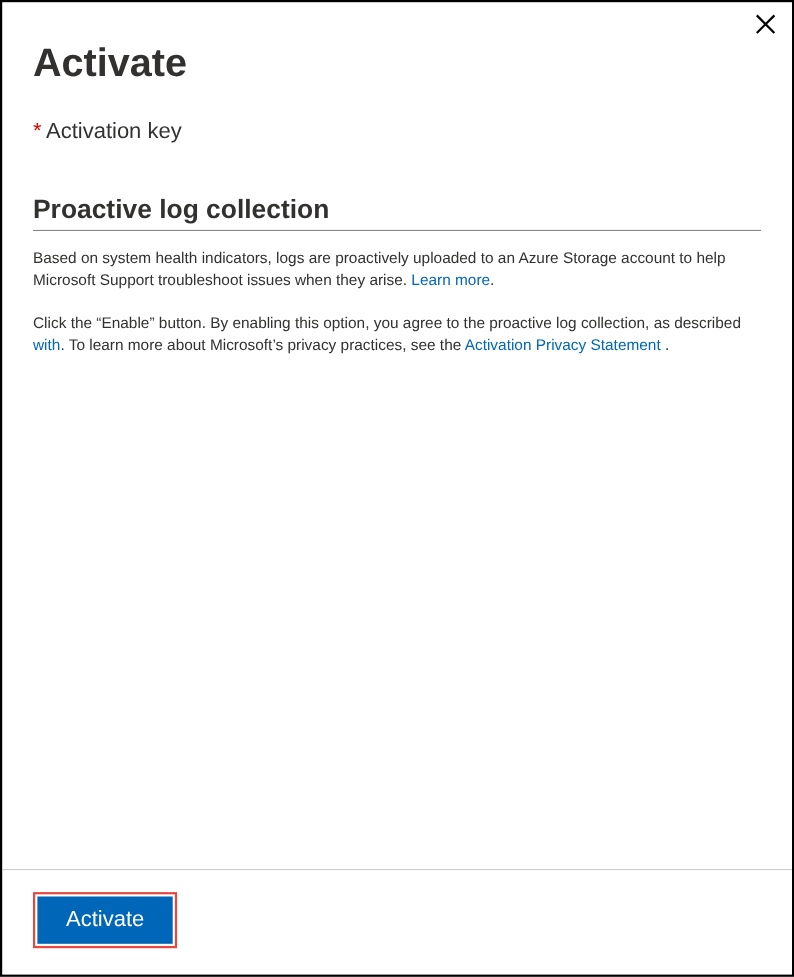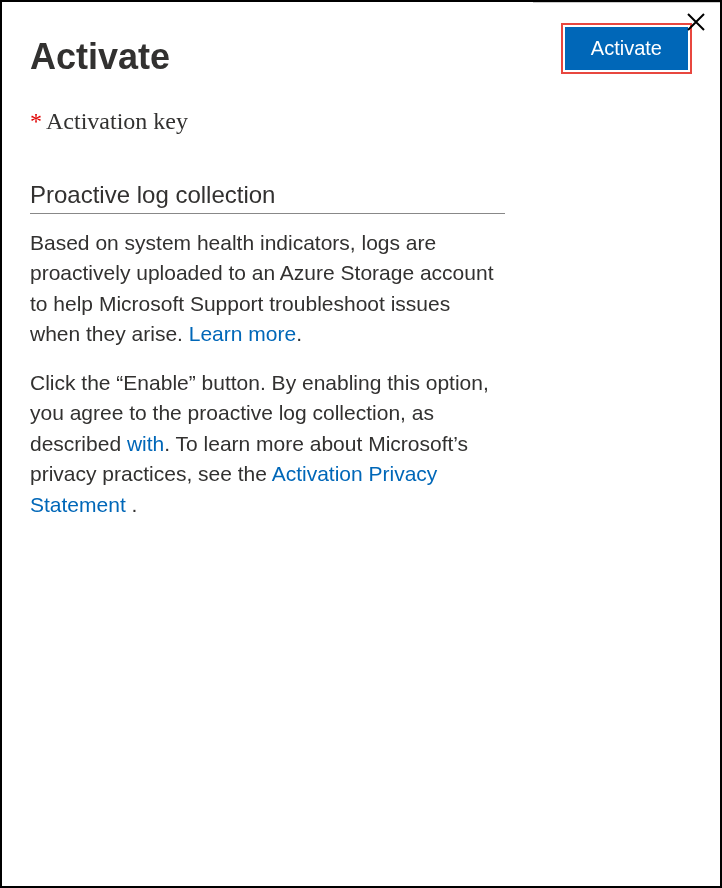--- a/index.html
+++ b/index.html
@@ -9,21 +9,21 @@
     font-size: 20px;
     color: #323130;
     background: #fff;
   }
   .panel {
     width: 722px;
     height: 888px;
     border: 2px solid #000;
     position: relative;
     display: flex;
-    flex-direction: row;
+    flex-direction: column;
   }
   .close {
     position: absolute;
     top: 8px;
     right: 14px;
     font-size: 26px;
     font-weight: 400;
     cursor: pointer;
     line-height: 1;
   }
@@ -40,50 +40,50 @@
   .intro {
     font-size: 21px;
     line-height: 1.45;
     margin-bottom: 28px;
   }
   a, .link {
     color: #0067b8;
     text-decoration: none;
     cursor: pointer;
   }
-  .field-label { font-size: 24px; margin-bottom: 6px; font-family: Liberation Serif, serif; }
+  .field-label { font-size: 20px; margin-bottom: 6px; }
   .required-star { color: #e00000; margin-right: 4px; }
   .highlight-box {
     border: 2px solid #e8473f;
     background: #fff;
   }
   .input-wrap {
     display: flex;
     align-items: center;
     height: 44px;
     padding: 0 10px;
   }
   .input-text {
     flex: 1;
     font-size: 20px;
     color: #323130;
   }
   .check { color: #107c10; font-size: 22px; }
   h2 {
     font-size: 24px;
-    font-weight: 400;
+    font-weight: 700;
     margin: 46px 0 2px 0;
   }
   .divider {
     border: none;
     border-top: 1px solid #888;
     margin: 4px 0 14px 0;
   }
   .para {
-    font-size: 21px;
+    font-size: 14px;
     line-height: 1.45;
     margin: 0 0 18px 0;
   }
   .toggle-wrap {
     display: inline-flex;
     border: 2px solid #e8473f;
     margin-bottom: 22px;
   }
   .toggle-inner {
     display: flex;

